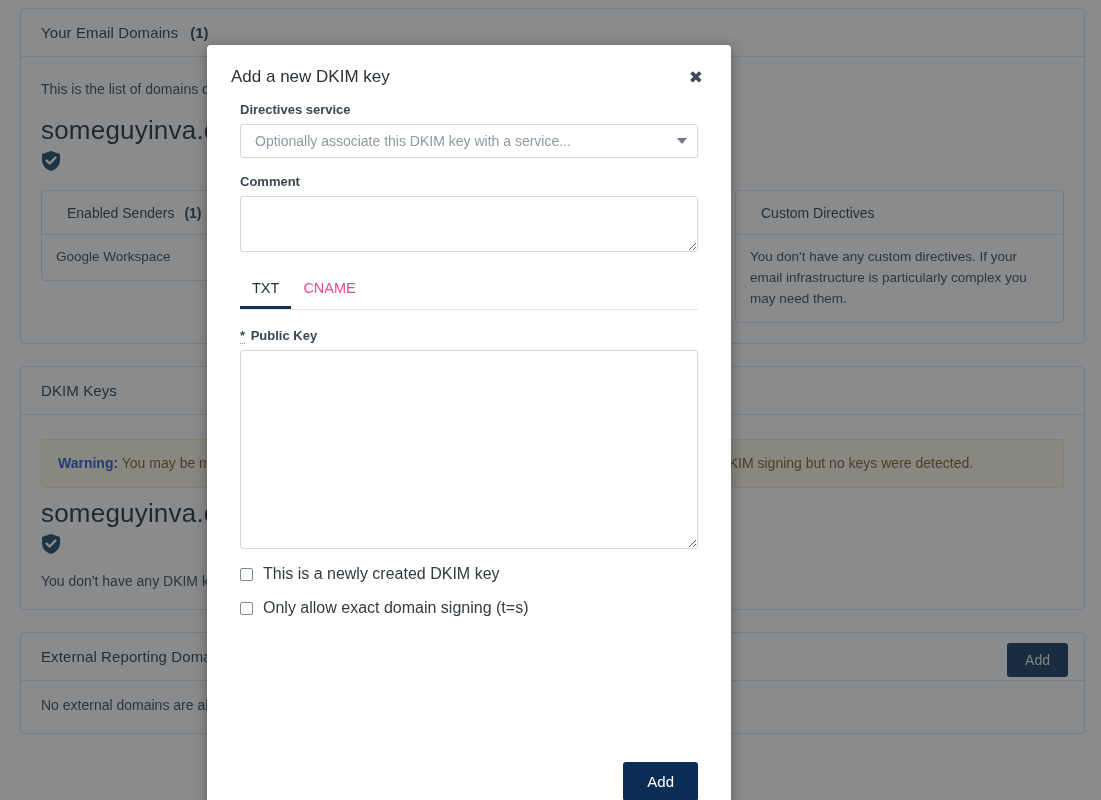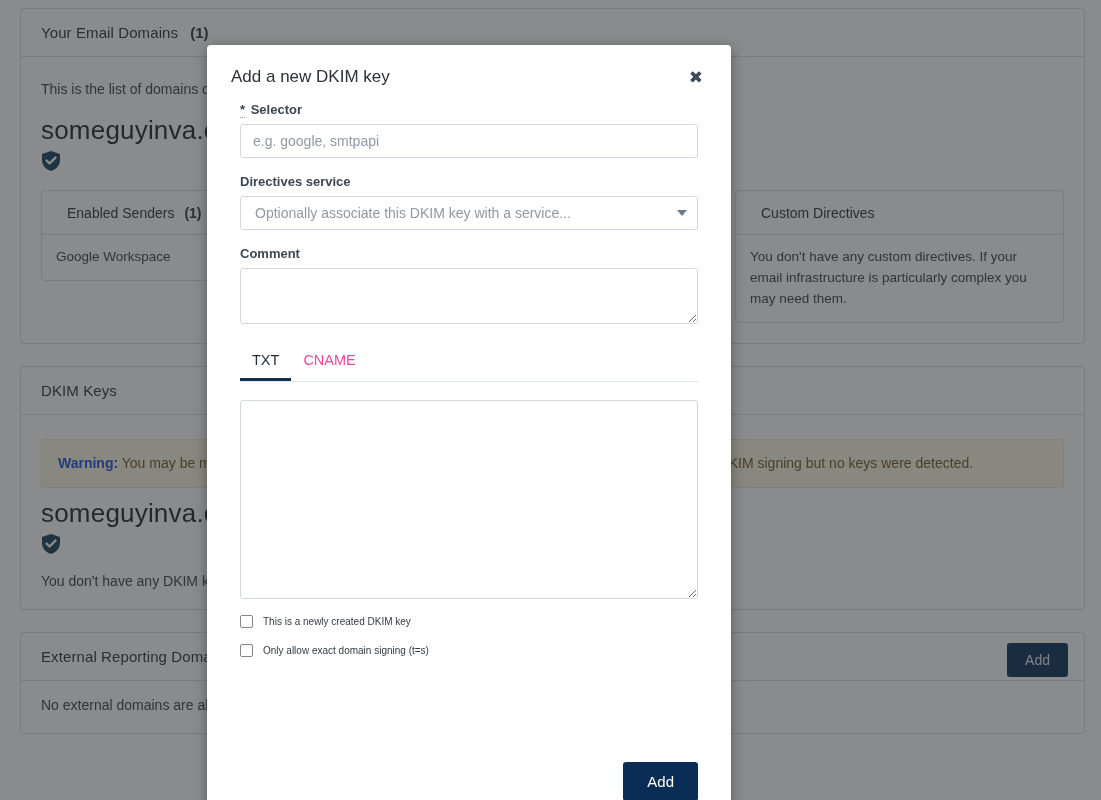--- a/index.html
+++ b/index.html
@@ -171,21 +171,21 @@
   .tab.active { border-bottom-color: #123252; color: #22303d; }
 
   .checkrow {
     display: flex; align-items: center; gap: 10px;
     margin-top: 16px;
   }
   .cbox {
     width: 13px; height: 13px; border: 1px solid #7b8793;
     border-radius: 2px; background: #fff; flex: none;
   }
-  .clabel { font-size: 10px; color: #333b42; text-align: right; }
+  .clabel { font-size: 16px; color: #333b42; text-align: right; }
 
   .modal-foot {
     padding: 14px 33px 26px 33px;
     display: flex; justify-content: flex-end;
   }
   .modal-add {
     background: #0a2d55; color: #ffffff; border: none; border-radius: 3px;
     font-size: 15px; padding: 11px 24px; cursor: pointer;
     font-family: "Liberation Sans", sans-serif;
   }
@@ -285,47 +285,44 @@
 
 <div id="modal">
 
   <div class="modal-head">
     <span class="modal-title">Add a new DKIM key</span>
     <button class="modal-close">✖</button>
   </div>
 
   <div class="modal-body">
 
-    <div class="field">
-      <label class="flabel">
-        <span class="req">*</span>
-        <span>Selector</span>
-      </label>
-      <input class="tinput" type="text" placeholder="e.g. google, smtpapi" style="">
-    </div>
 
     <div class="field">
       <label class="flabel">Directives service</label>
       <div class="select-box">
         <span class="select-text">Optionally associate this DKIM key with a service...</span>
         <span class="caret"></span>
       </div>
     </div>
 
     <div class="field">
       <label class="flabel">Comment</label>
       <textarea class="tarea" id="comment-textarea" placeholder="" style=""></textarea>
     </div>
 
     <div class="tabs">
       <button class="tab active">TXT</button>
       <button class="tab">CNAME</button>
     </div>
 
     <div class="field" style="margin-top:18px">
+      <label class="flabel">
+        <span class="req">*</span>
+        <span>Public Key</span>
+      </label>
       <textarea class="tarea" id="publickey-textarea" placeholder="" style=""></textarea>
     </div>
 
     <div class="checkrow">
       <span class="cbox"></span>
       <span class="clabel">This is a newly created DKIM key</span>
     </div>
     <div class="checkrow">
       <span class="cbox"></span>
       <span class="clabel">Only allow exact domain signing (t=s)</span>

